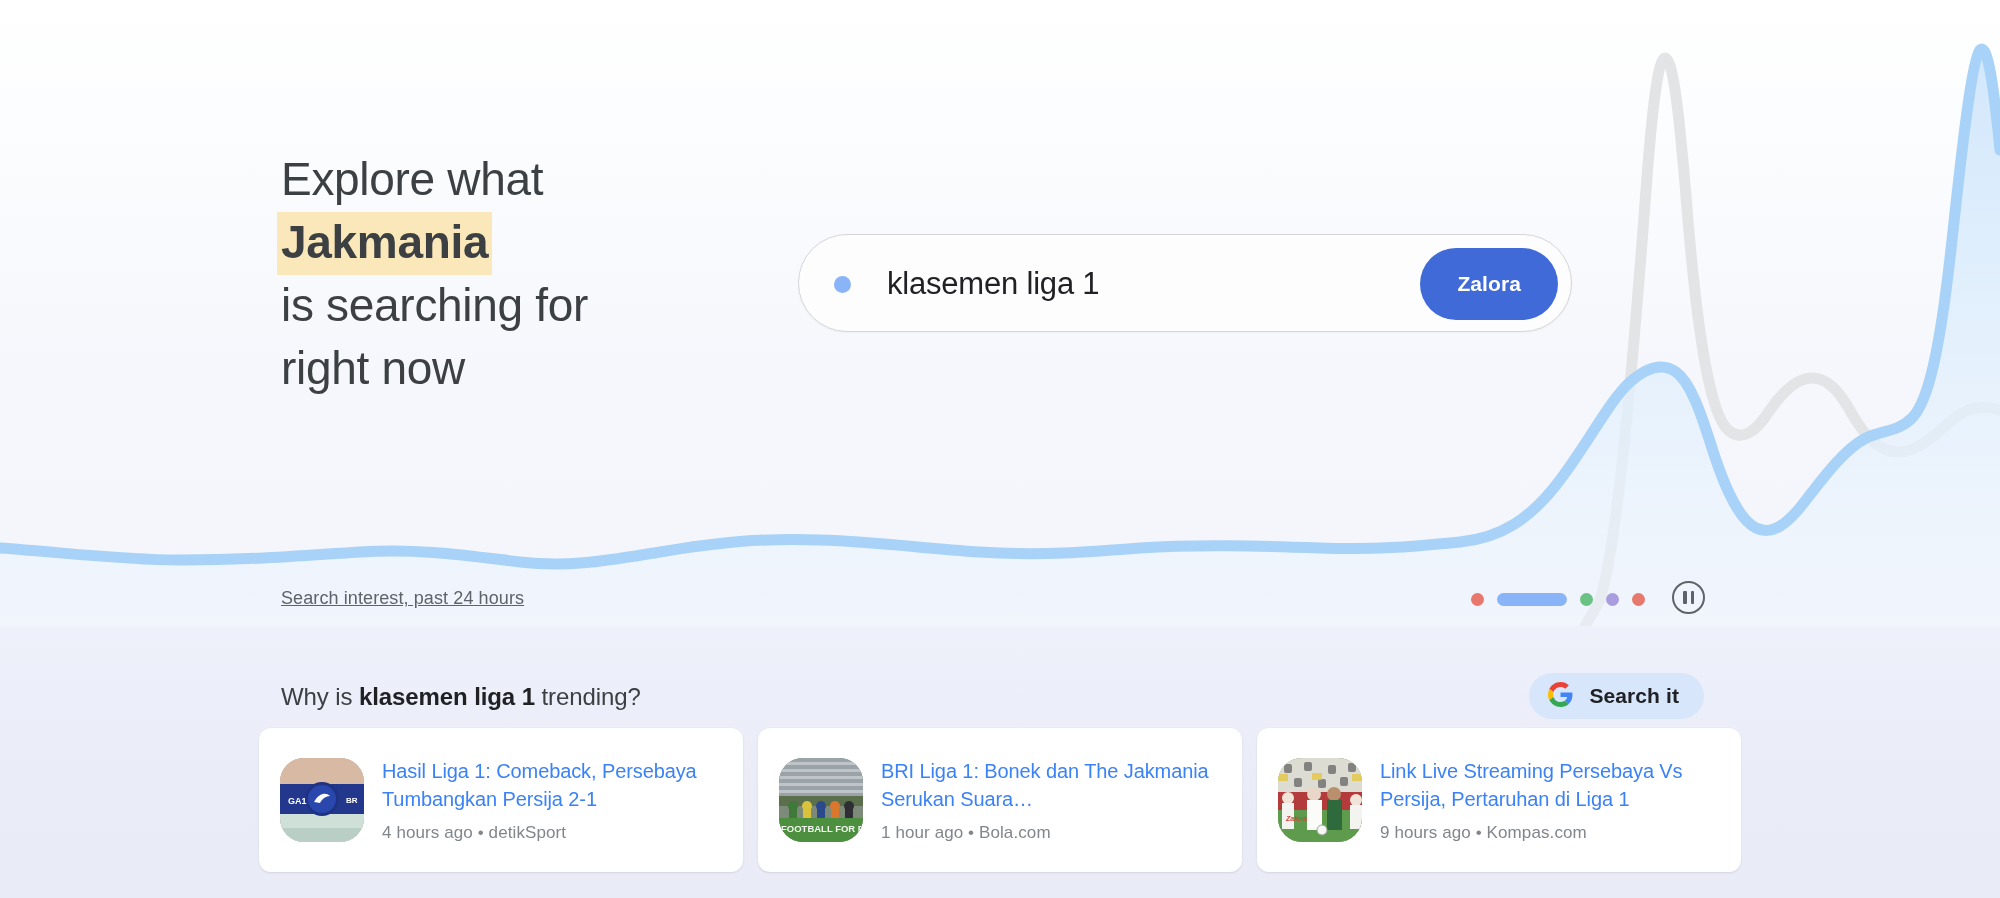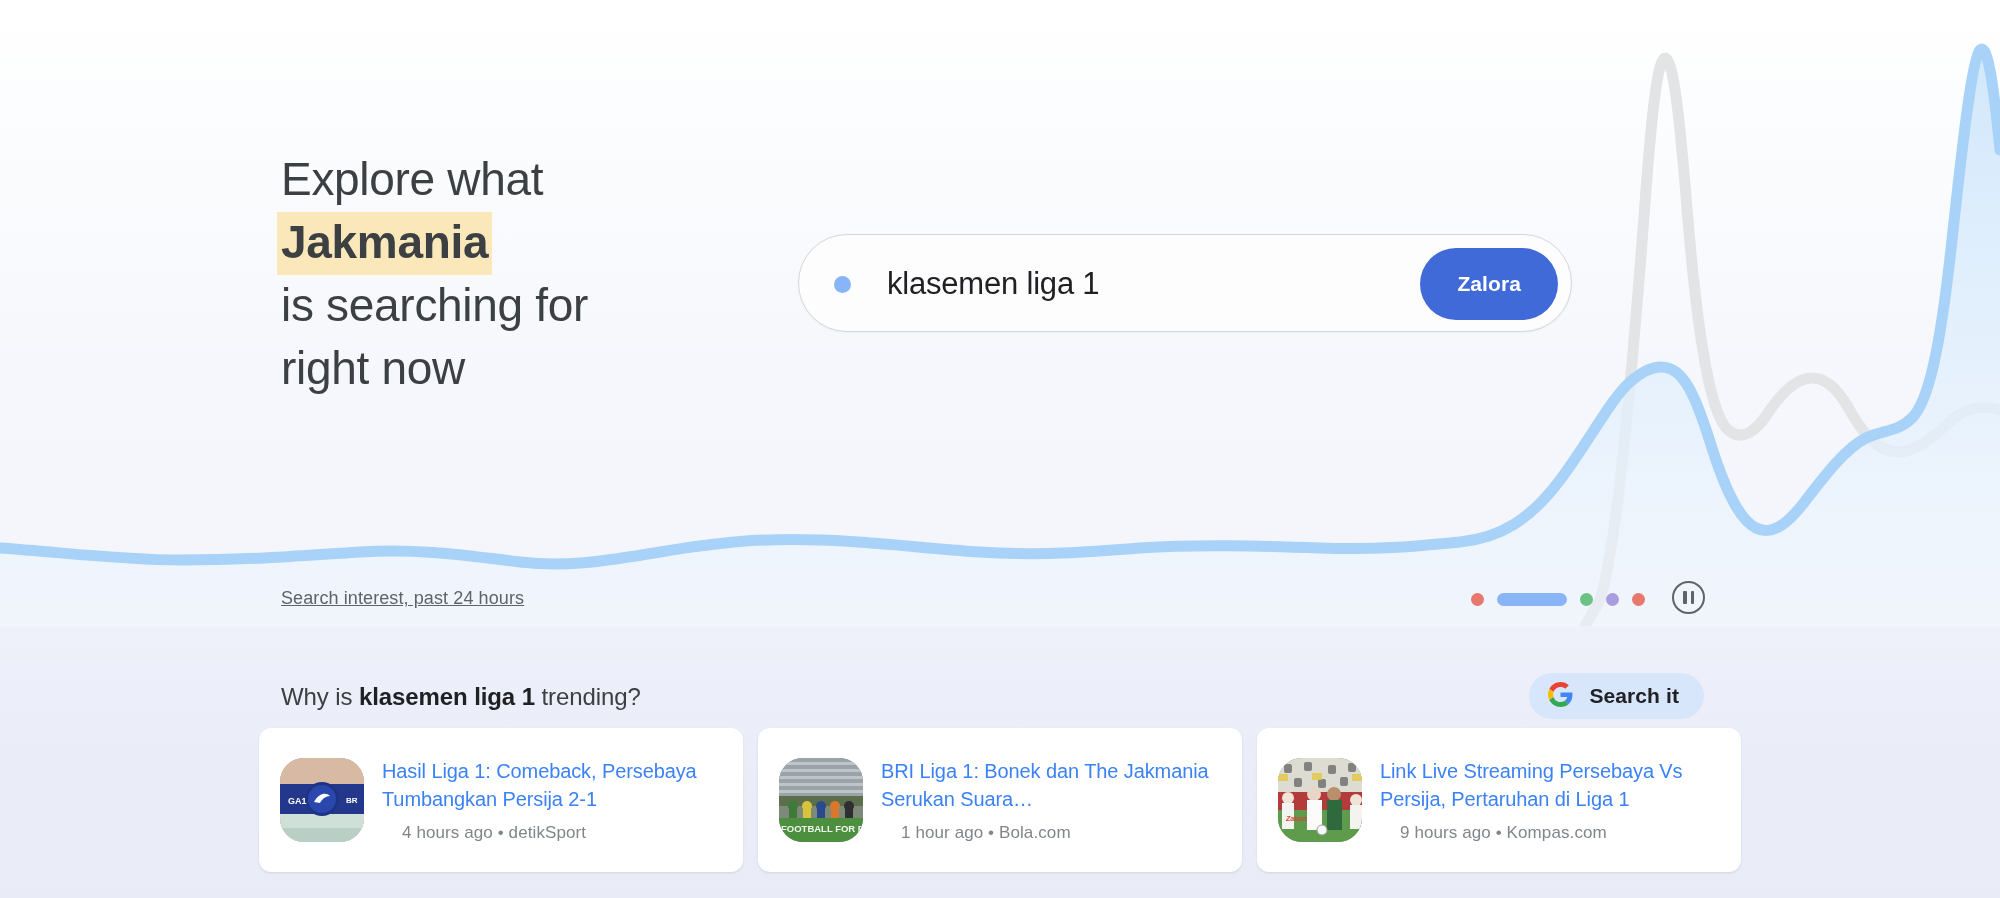--- a/index.html
+++ b/index.html
@@ -268,21 +268,20 @@
   }
   .news-meta {
     margin-top: 9px;
     font-size: 17px;
     line-height: 22px;
     color: #80868b;
     letter-spacing: .1px;
     white-space: nowrap;
     overflow: hidden;
     text-overflow: ellipsis;
-    margin-left: 20px;
   }
 </style>
 </head>
 <body>
 
 <div id="page">
 
   <div class="hero">
 
     <svg class="hero-chart" viewBox="0 0 2000 626" preserveAspectRatio="none">

